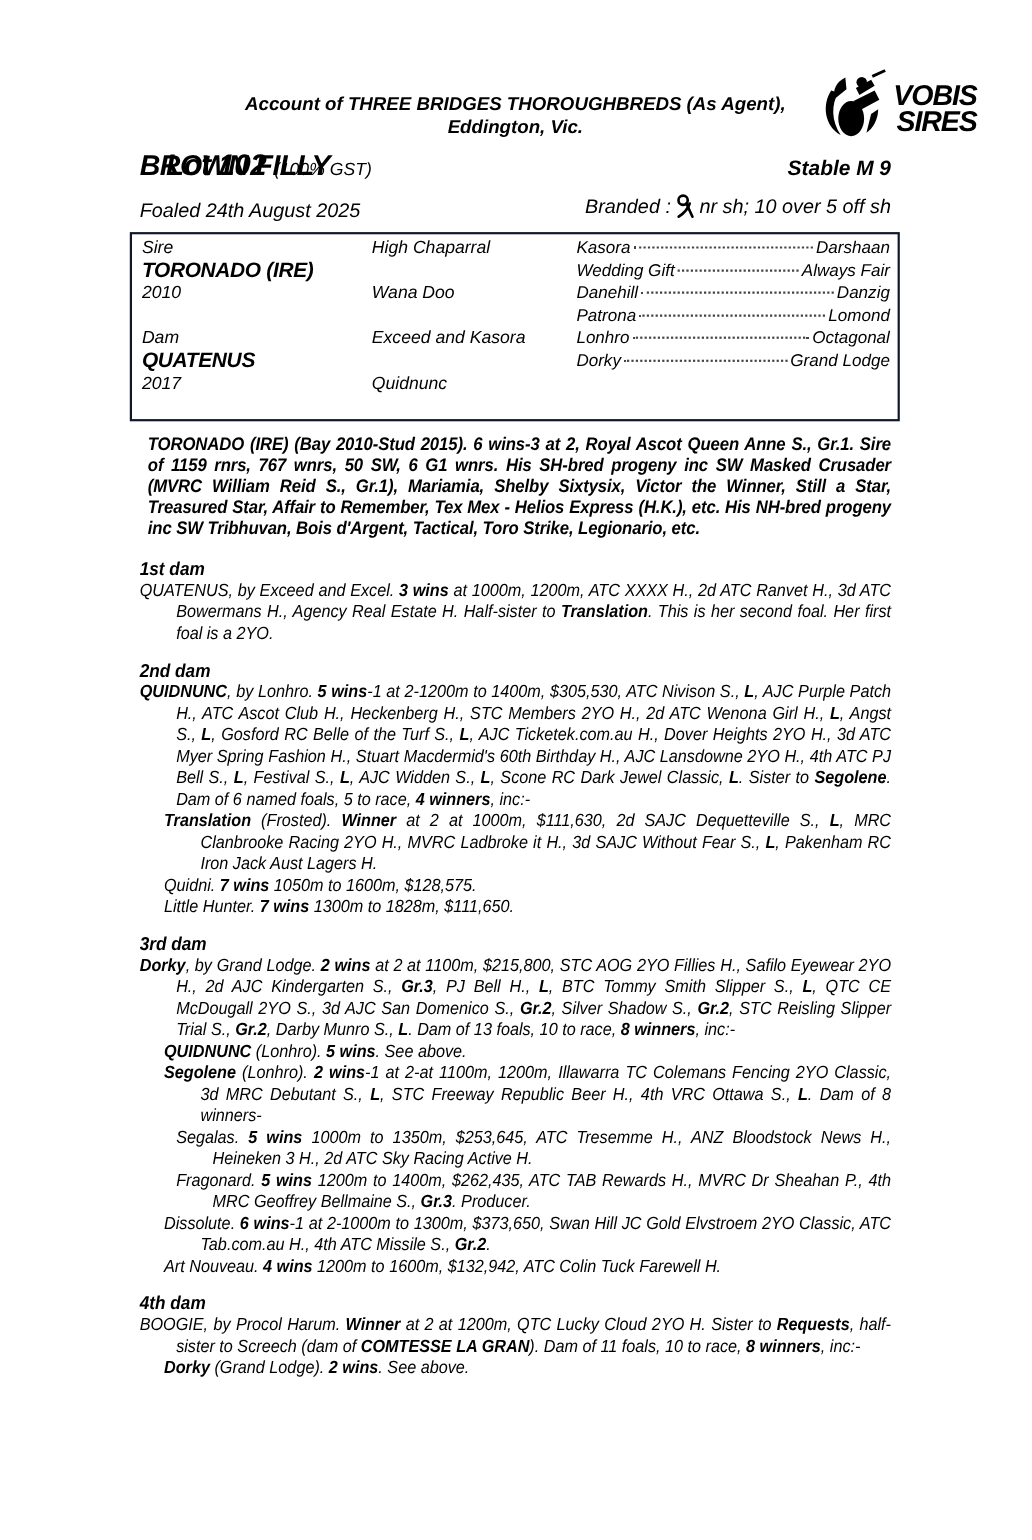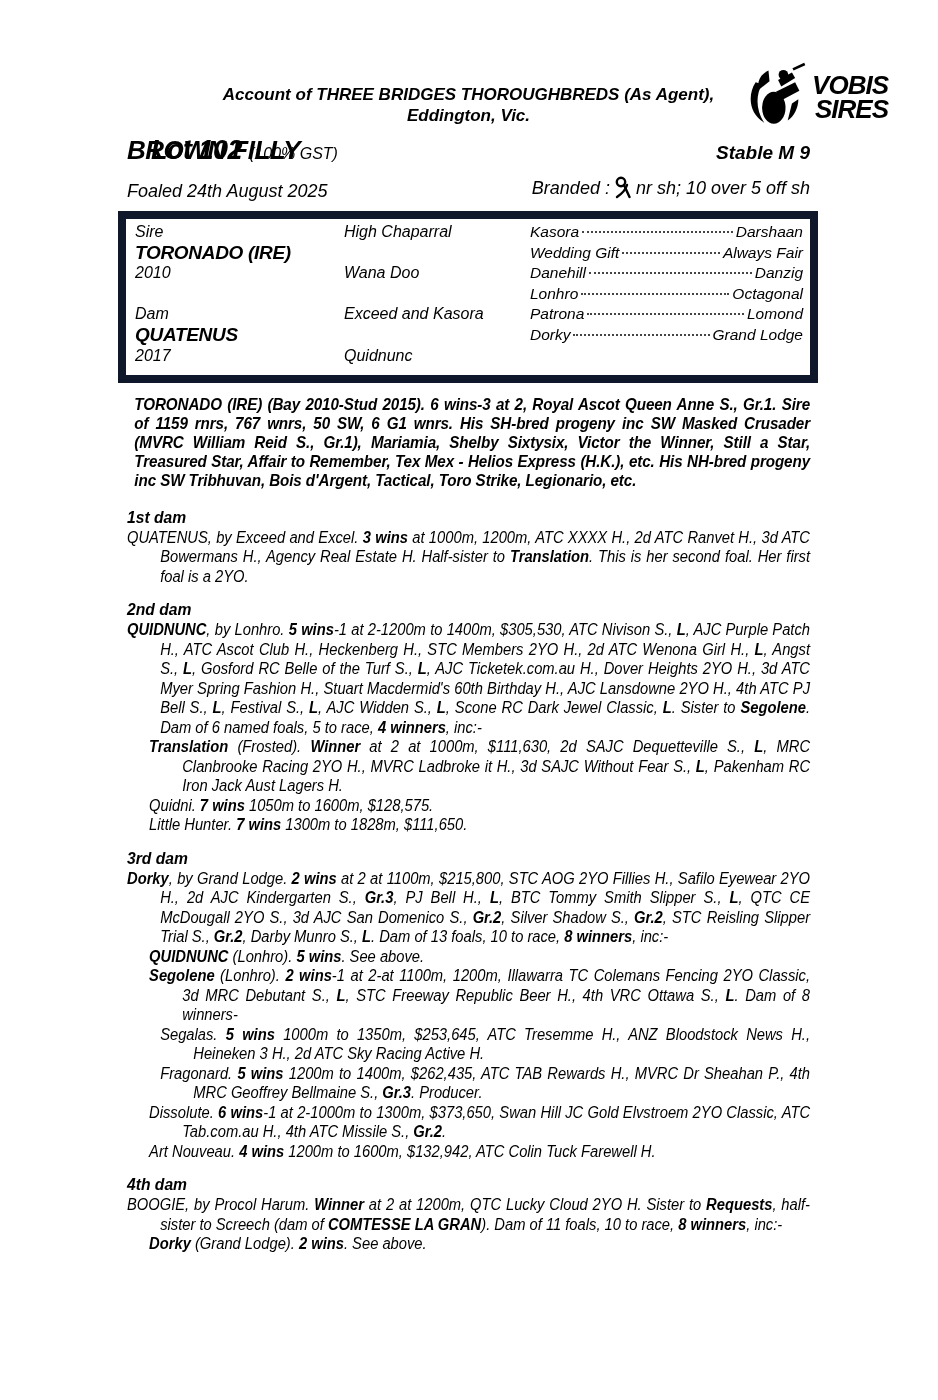--- a/index.html
+++ b/index.html
@@ -22,21 +22,21 @@
   .lot { font-size: 27px; font-weight: 800; letter-spacing: -0.5px; margin-left: 24px; }
   .gst { font-size: 16px; margin-left: 7px; text-align: right; }
   .horse-title { position: absolute; left: 0; right: 12px; top: 0; text-align: left; font-size: 26px; font-weight: 800; letter-spacing: -0.5px; }
   .stable { font-size: 19px; font-weight: 800; z-index: 2; }
 
   .foalrow { width: 683px; margin-top: 5px; display: flex; justify-content: space-between; align-items: flex-end; font-size: 18px; gap: 44px; }
   .branded { display: flex; align-items: center; gap: 5px; }
   .brandmark { position: relative; top: 2px; }
 
   
-  .ped { margin-left: -9px; margin-top: 9px; width: 700px; height: 172px; border: 8px solid #0f172a; display: flex; padding: 3px 7px 0 9px; }
+  .ped { margin-left: -9px; margin-top: 9px; width: 700px; height: 172px; border: 2px solid #0f172a; display: flex; padding: 3px 7px 0 9px; }
   .pc1 { width: 194px; } .pc2 { width: 186px; margin-left: 15px; } .pc3 { flex: 1; }
   .slot { height: 20.6px; line-height: 20.6px; font-size: 16px; white-space: nowrap; }
   .bigname { font-size: 19px; font-weight: 800; letter-spacing: -0.3px; }
   .pc3 .slot { font-size: 15.5px; display: flex; align-items: baseline; }
   .leader { flex: 1; border-bottom: 2px dotted #444; margin: 0 3px; transform: translateY(-4px); min-width: 8px; }
 
   
   .condense { width: 742px; transform: scaleX(0.9205); transform-origin: 0 0; }
   .blurb { font-weight: bold; font-size: 16.5px; line-height: 19px; text-align: justify; margin-top: 12px; padding-left: 8px; letter-spacing: -0.1px; }
   .damhead { font-size: 17px; font-weight: bold; line-height: 21px; margin: 13px 0 0 0; }
@@ -127,28 +127,28 @@
           <span>Wedding Gift</span>
           <span class="leader"></span>
           <span>Always Fair</span>
         </div>
       <div class="slot">
           <span>Danehill</span>
           <span class="leader"></span>
           <span>Danzig</span>
         </div>
       <div class="slot">
+          <span>Patrona</span>
+          <span class="leader"></span>
+          <span>Lomond</span>
+        </div>
+      <div class="slot">
           <span>Lonhro</span>
           <span class="leader"></span>
           <span>Octagonal</span>
-        </div>
-      <div class="slot">
-          <span>Patrona</span>
-          <span class="leader"></span>
-          <span>Lomond</span>
         </div>
       <div class="slot">
           <span>Dorky</span>
           <span class="leader"></span>
           <span>Grand Lodge</span>
         </div>
     </div>
   </div>
 
   <div class="condense">

